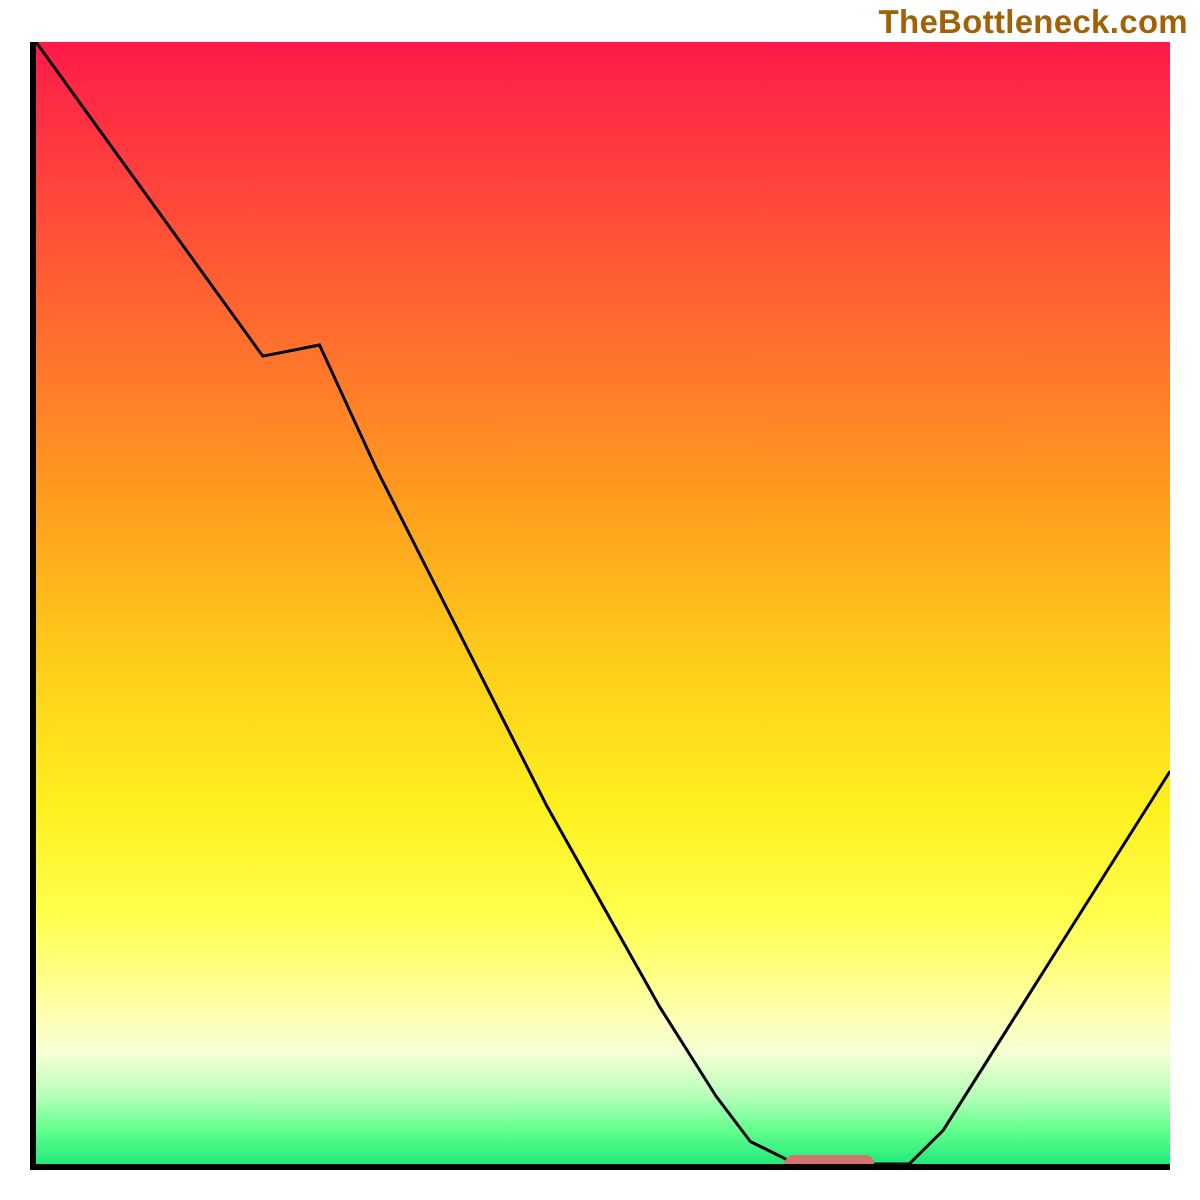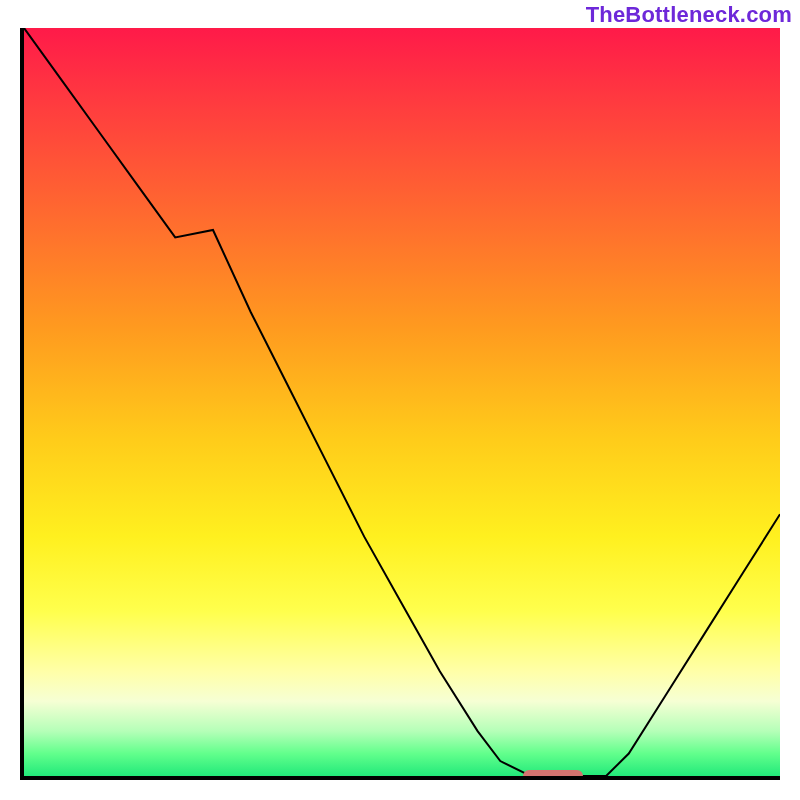--- a/index.html
+++ b/index.html
@@ -14,21 +14,21 @@
     position: relative;
     width: 800px;
     height: 800px;
   }
   .watermark {
     position: absolute;
     top: 2px;
     right: 8px;
     font-size: 22px;
     font-weight: 600;
-    color: #6d28d9;
+    color: #a16207;
     letter-spacing: 0.2px;
     z-index: 10;
   }
   .plot {
     position: absolute;
     left: 20px;
     right: 20px;
     top: 28px;
     bottom: 20px;
     border-left: 4px solid #000;

